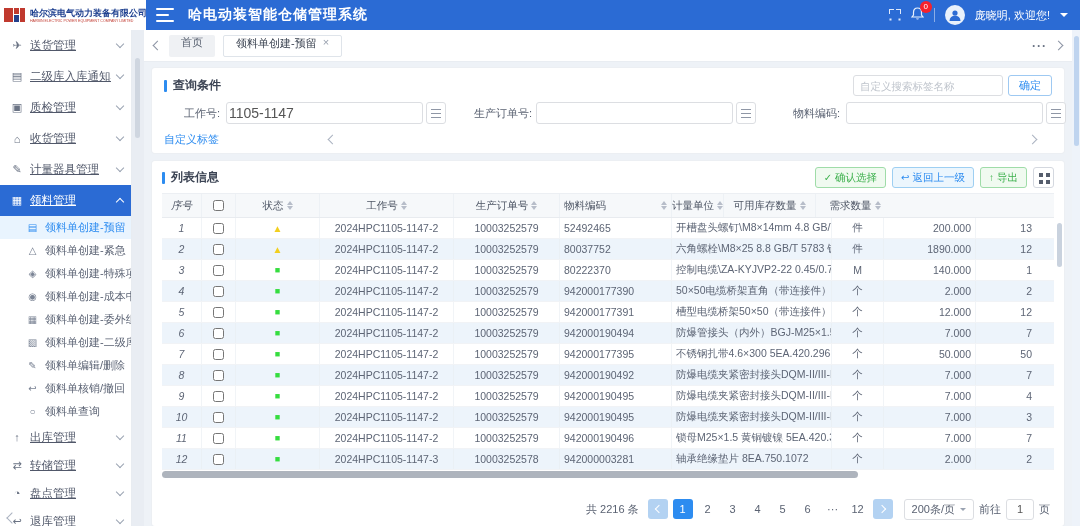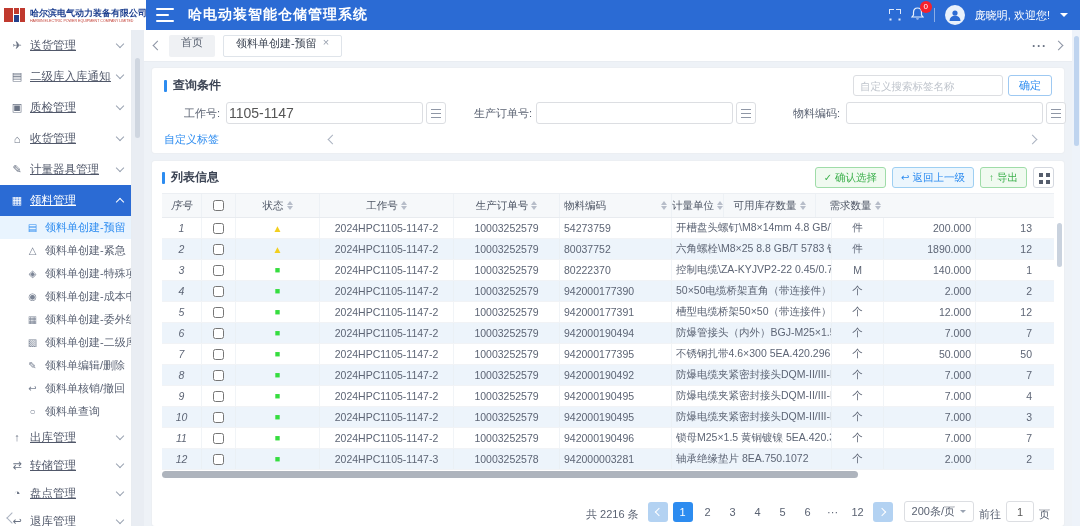--- a/index.html
+++ b/index.html
@@ -117,21 +117,21 @@
   .sort i { width:0; height:0; border:3px solid transparent; display:block; }
   .sort i.u { border-bottom:4px solid #b7bdc9; } .sort i.d { border-top:4px solid #b7bdc9; }
   .cb { width:11px; height:11px; accent-color:#2d8cf0; }
   .st-warn { color:#f2cf1f; font-size:10px; } .st-warn::before{ content:"▲"; }
   .st-ok { color:#35dd3f; font-size:9px; } .st-ok::before{ content:"■"; }
   .hscroll { height:7px; margin:1px 0 2px 0; position:relative; }
   .hscroll .thumb { position:absolute; left:0; top:0; height:7px; width:78%; border-radius:4px; background:#aeb4bd; }
   .tbl-vscroll { position:absolute; right:2px; top:62px; width:5px; height:44px; border-radius:3px; background:#c9d2de; }
 
   
-  .pager { height:26px; display:flex; align-items:flex-end; justify-content:flex-end; gap:5px; font-size:11px; color:#5a6272; padding-right:4px; }
+  .pager { height:26px; display:flex; align-items:center; justify-content:flex-end; gap:5px; font-size:11px; color:#5a6272; padding-right:4px; }
   .pg-total { margin-right:4px; }
   .pg-btn { width:20px; height:20px; border-radius:3px; background:#b3d2f2; position:relative; cursor:pointer; }
   .pg-btn::before { content:""; position:absolute; left:8px; top:7px; width:5px; height:5px; border-left:1.5px solid #fff; border-bottom:1.5px solid #fff; transform:rotate(45deg); }
   .pg-btn.next::before { transform:rotate(-135deg); left:6px; }
   .pg-num { min-width:20px; height:20px; display:flex; align-items:center; justify-content:center; border-radius:3px; cursor:pointer; padding:0 3px; }
   .pg-num.active { background:#2d8cf0; color:#fff; }
   .pg-size { height:21px; border:1px solid #dcdee2; border-radius:3px; display:flex; align-items:center; gap:5px; padding:0 7px; margin-left:6px; cursor:pointer; }
   .pg-size .caret { width:0;height:0;border:3.5px solid transparent;border-top-color:#9aa3b2; margin-top:3px; }
   .goto-input { width:28px; height:21px; border:1px solid #dcdee2; border-radius:3px; text-align:center; font-size:11px; color:#555; }
 </style>
@@ -437,21 +437,21 @@
               <div class="tr">
                 <div class="td c-no">1</div>
                 <div class="td c-cb">
                   <input type="checkbox" class="cb" style="">
                 </div>
                 <div class="td c-st">
                   <span class="st-warn"></span>
                 </div>
                 <div class="td c-wk">2024HPC1105-1147-2</div>
                 <div class="td c-or">10003252579</div>
-                <div class="td c-cd">54273759</div>
+                <div class="td c-cd">52492465</div>
                 <div class="td c-ds">开槽盘头螺钉\M8×14mm 4.8 GB/T 67 镀</div>
                 <div class="td c-un">件</div>
                 <div class="td c-sk">200.000</div>
                 <div class="td c-dm">13</div>
               </div>
 
               <div class="tr stripe">
                 <div class="td c-no">2</div>
                 <div class="td c-cb">
                   <input type="checkbox" class="cb" style="">

